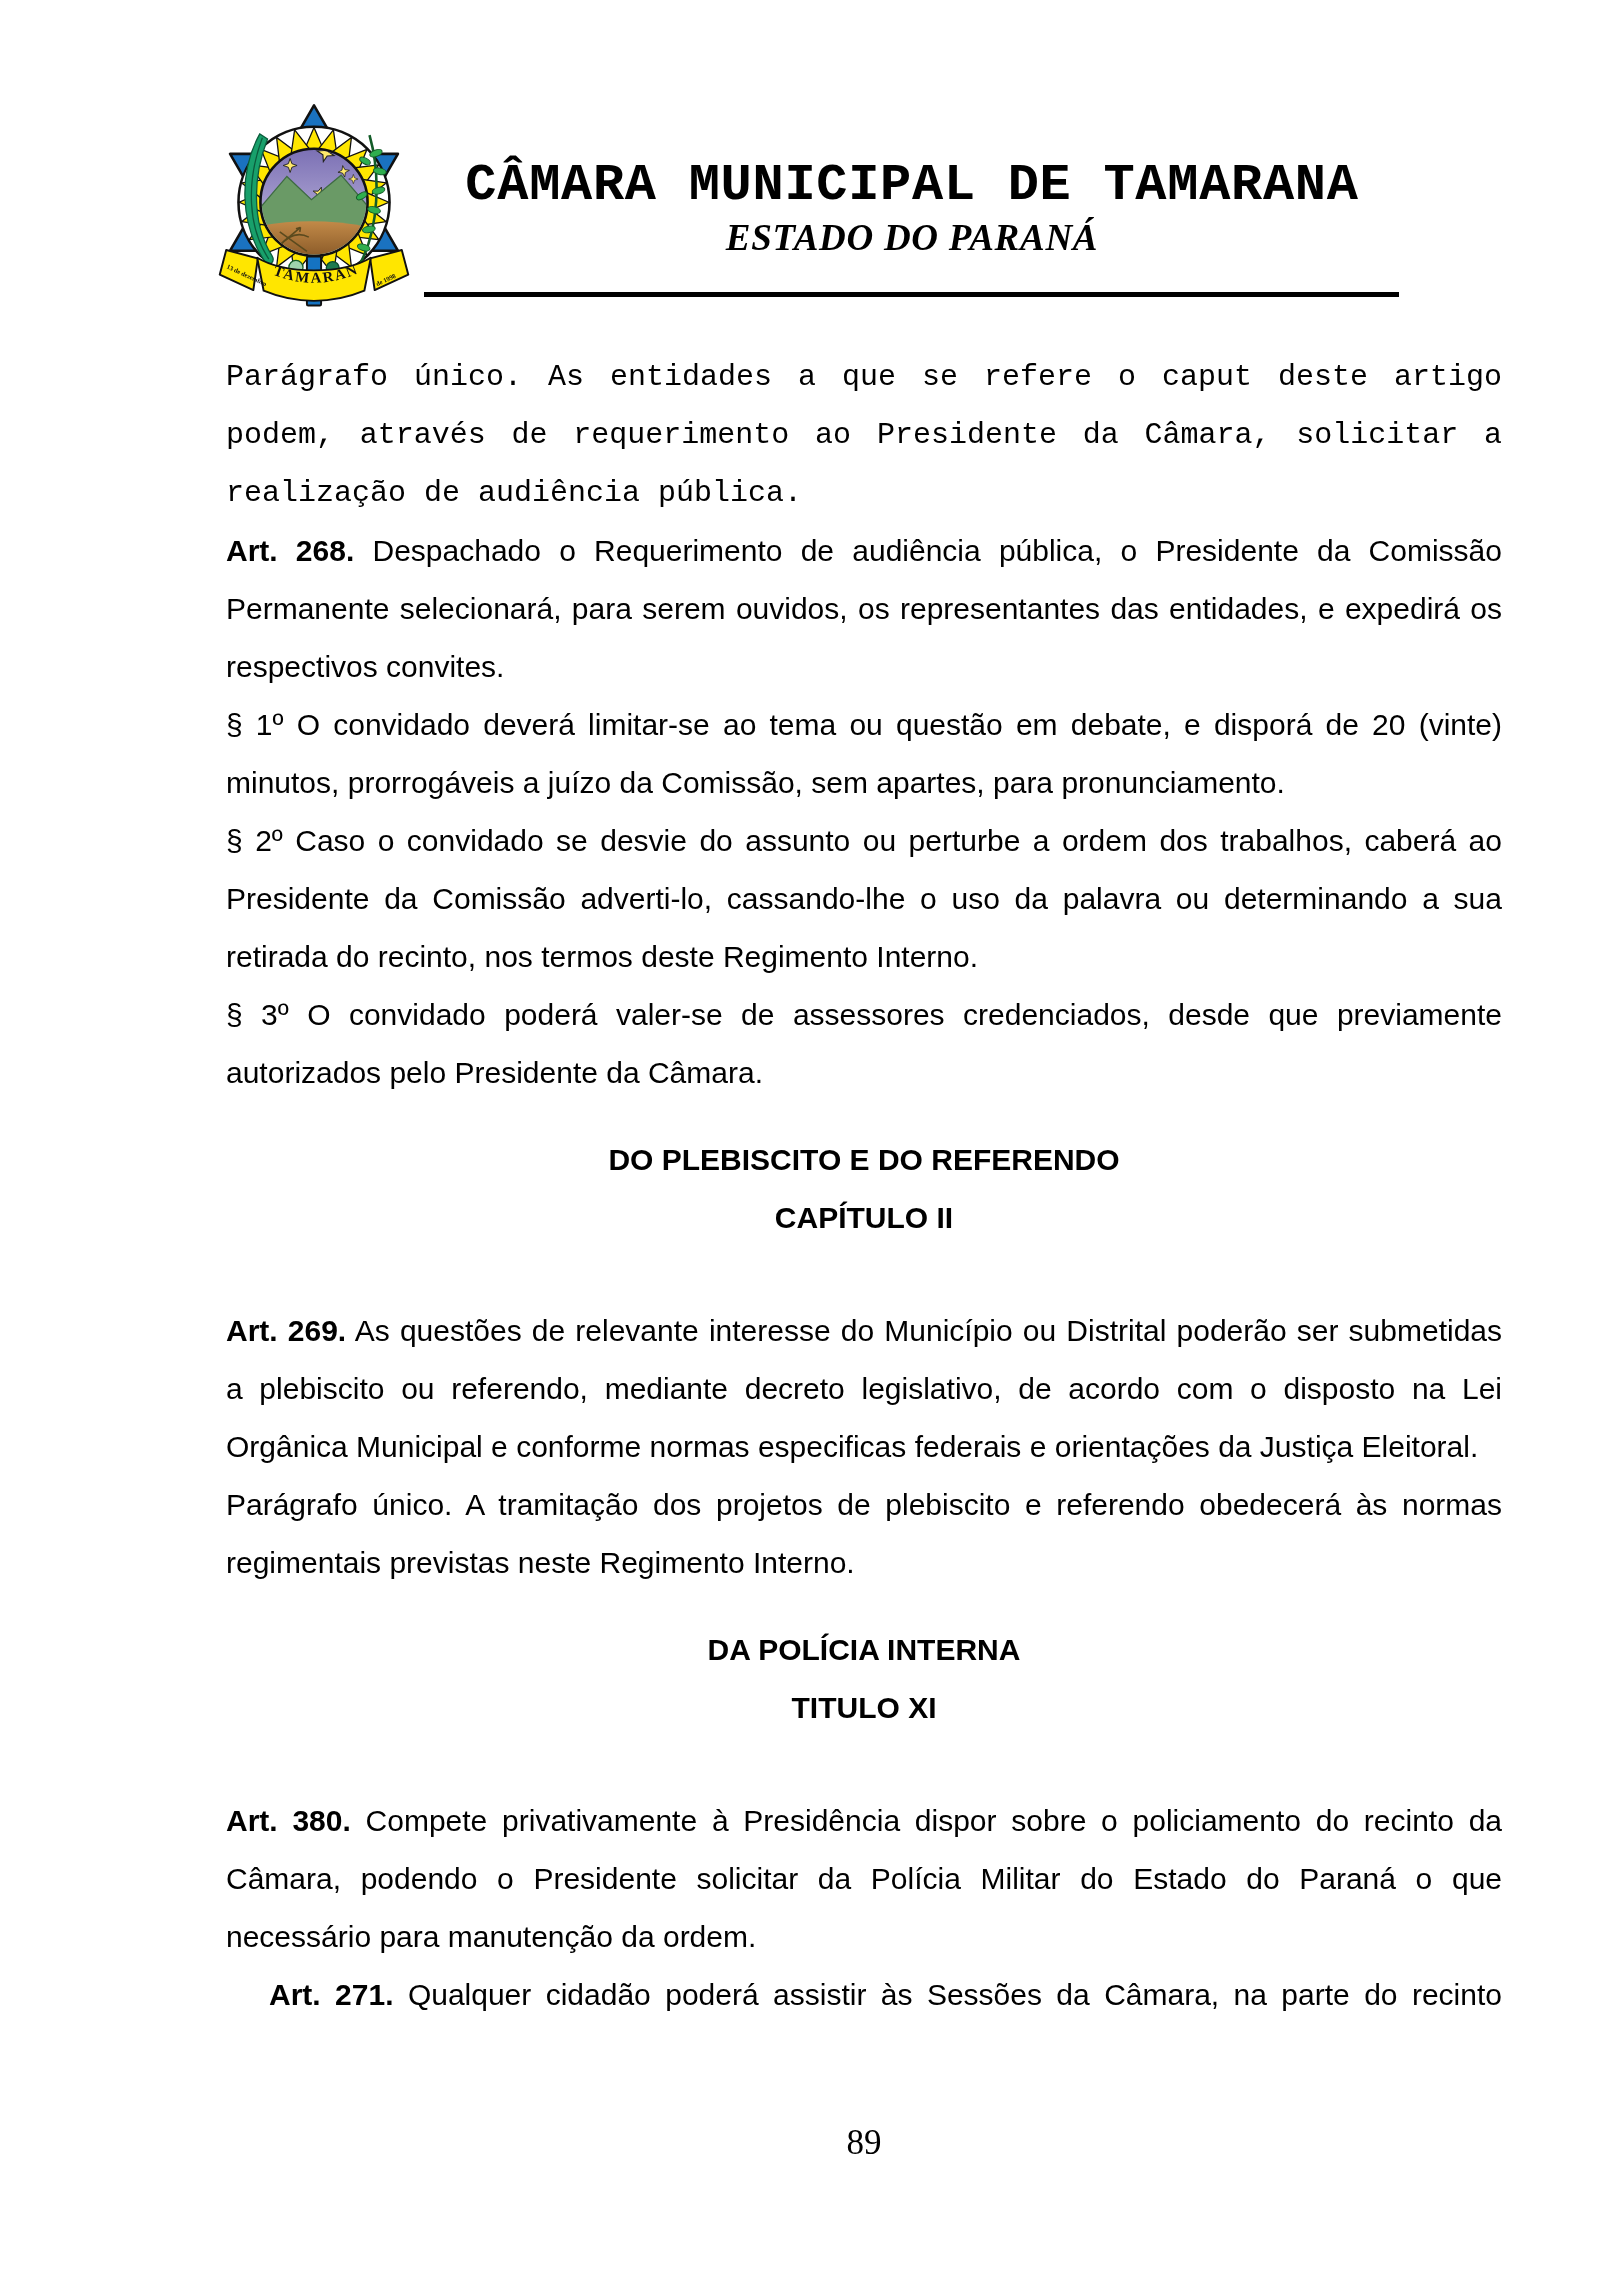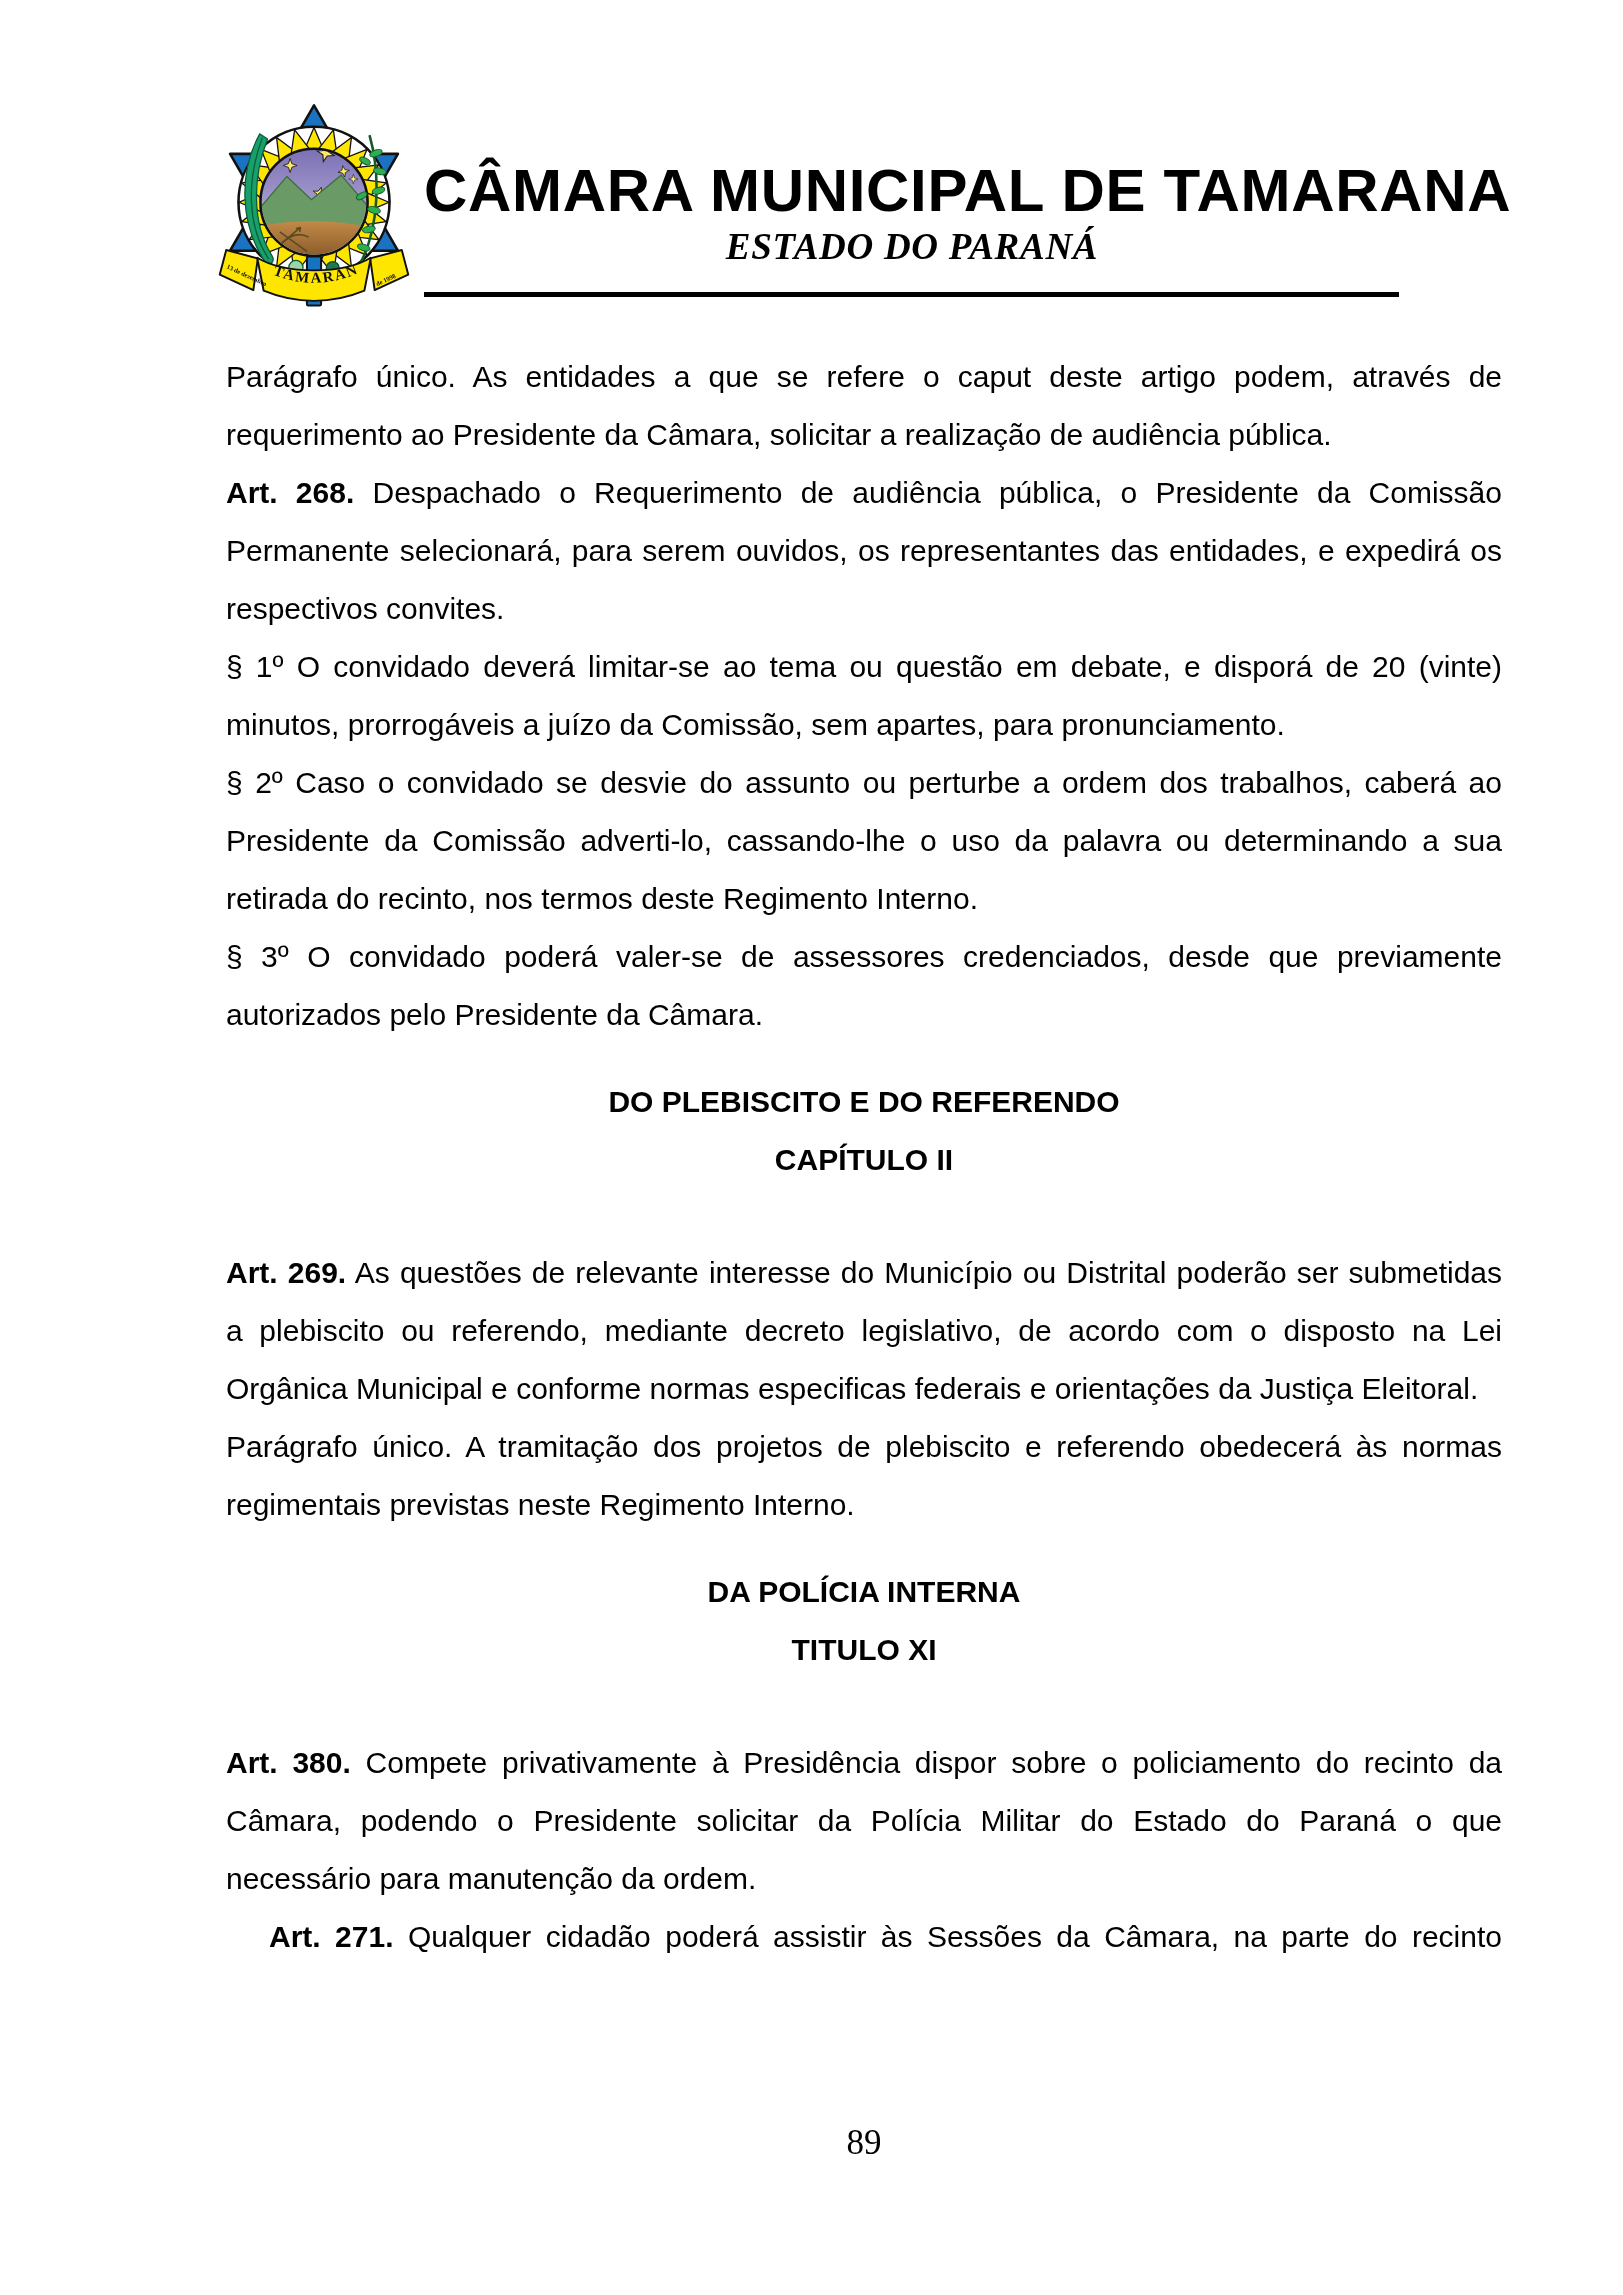--- a/index.html
+++ b/index.html
@@ -18,23 +18,23 @@
     left:217px; top:99px;
     width:194px; height:213px;
   }
   .header-text{
     position:absolute;
     left:424px; top:157px;
     width:976px;
     text-align:center;
   }
   .title{
-    font-family:Liberation Sans, sans-serif;
+    font-family:Liberation Mono, monospace;
     font-weight:bold;
-    font-size:60px;
+    font-size:52px;
     line-height:1.12;
     letter-spacing:0.7px;
     white-space:nowrap;
   }
   .subtitle{
     font-family:"Liberation Serif", serif;
     font-weight:bold;
     font-style:italic;
     font-size:37px;
     line-height:1.1;
@@ -50,21 +50,21 @@
   
   .content{
     position:absolute;
     left:226px; top:319px;
     width:1276px;
     font-size:30px;
     line-height:58px;
     text-align:justify;
   }
   .para{margin:0;}
-  .para.mt{margin-top:29px;}
+  .para.mt{margin-top:29px;font-family:Liberation Mono, monospace;}
   .lead{font-weight:bold;}
   .force-last{text-align-last:justify;margin-left:43px;}
   .heading-block{
     margin-top:29px;
     margin-bottom:55px;
     text-align:center;
     font-weight:bold;
   }
   .heading-line{line-height:58px;}
   

